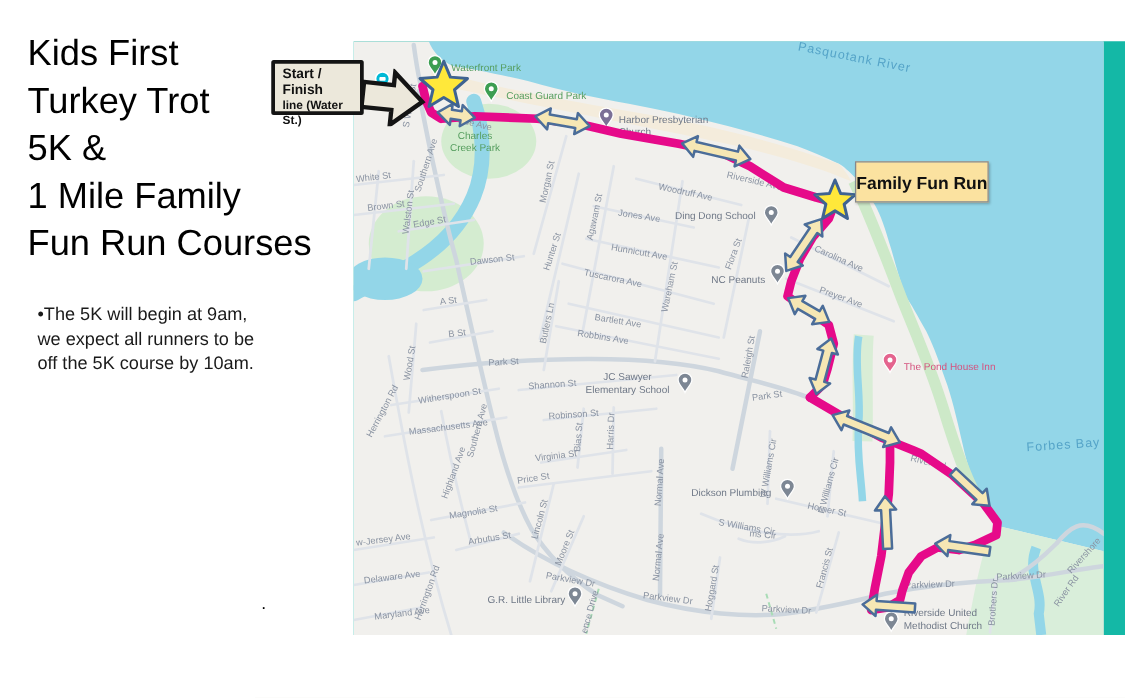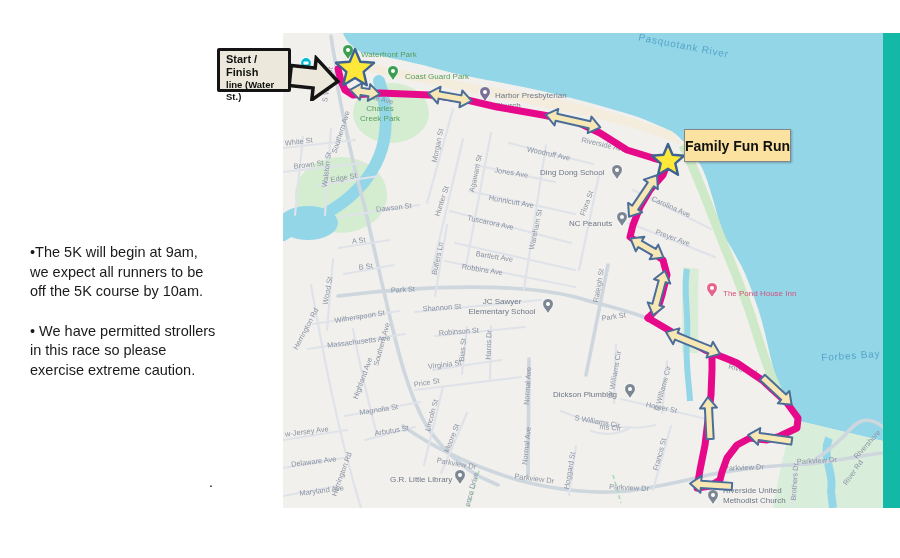--- a/index.html
+++ b/index.html
@@ -21,28 +21,30 @@
   .callout-line{font-size:9.5px;font-weight:bold;color:#111;line-height:11.5px;}
   .callout-line:first-child{font-size:11px;line-height:13px;}
   .callout-arrow{position:absolute;left:289px;top:55px;z-index:4;}
   .ffr-label{position:absolute;left:684px;top:129px;width:105px;height:31px;background:#fbe2a0;border:1px solid #83888f;box-shadow:1px 1px 2px rgba(0,0,0,.25);display:flex;align-items:center;justify-content:center;font-size:14px;font-weight:600;color:#111;z-index:5;}
 </style>
 </head>
 <body>
 
 <div class="canvas">
 
+  <div class="title">Kids First
+Turkey Trot
+5K &amp;
+1 Mile Family
+Fun Run Courses</div>
 
   <div class="bullets">
       <div class="bullet">•The 5K will begin at 9am,
 we expect all runners to be
 off the 5K course by 10am.</div>
-      <div class="bullet">• We have permitted strollers
-in this race so please
-exercise extreme caution.</div>
     </div>
 
   <div class="stray-period">.</div>
 
   <div class="map-wrap">
     <svg id="map-svg" width="600" height="475" viewBox="0 0 600 475">
       <g id="g-base">
           <rect x="0" y="0" width="600" height="475" fill="#f1f0ed"></rect>
           <path d="M60,0 L600,0 L600,408 L512,387 C500,365 492,345 487,322 C482,300 478,283 473,270 C467,252 462,240 458,232 C450,218 446,210 442,205 C436,190 432,172 428,160 C424,146 420,135 415,128 C410,118 406,113 402,110 C396,104 392,100 388,98 C377,93 366,88 355,84 C337,78 318,73 300,68 C273,61 247,55 220,50 C193,45 167,40 140,32 C118,27 95,22 80,20 C70,16 63,8 60,0 Z" fill="#93d6e8"></path>
           <path d="M62,22 C90,32 150,44 220,56 C280,66 330,78 388,98 C392,102 396,108 398,112 C360,96 320,86 260,74 C190,60 120,46 62,34 Z" fill="#f4ecdc"></path>

